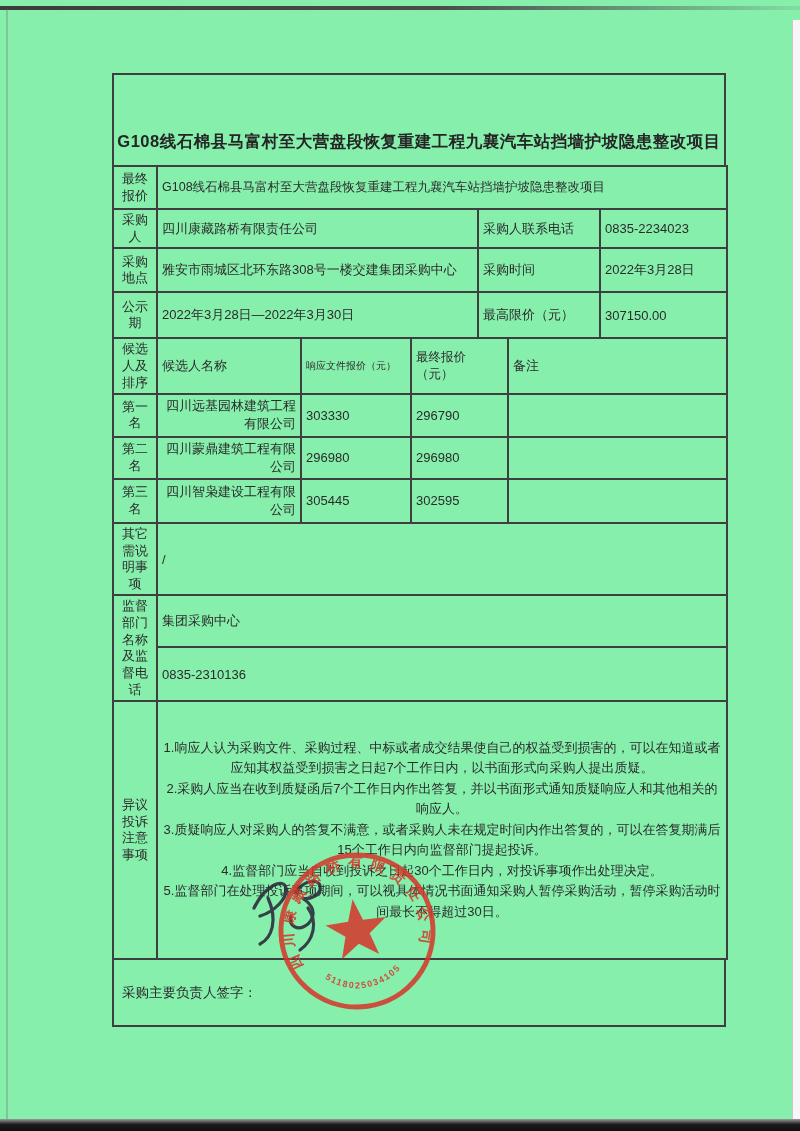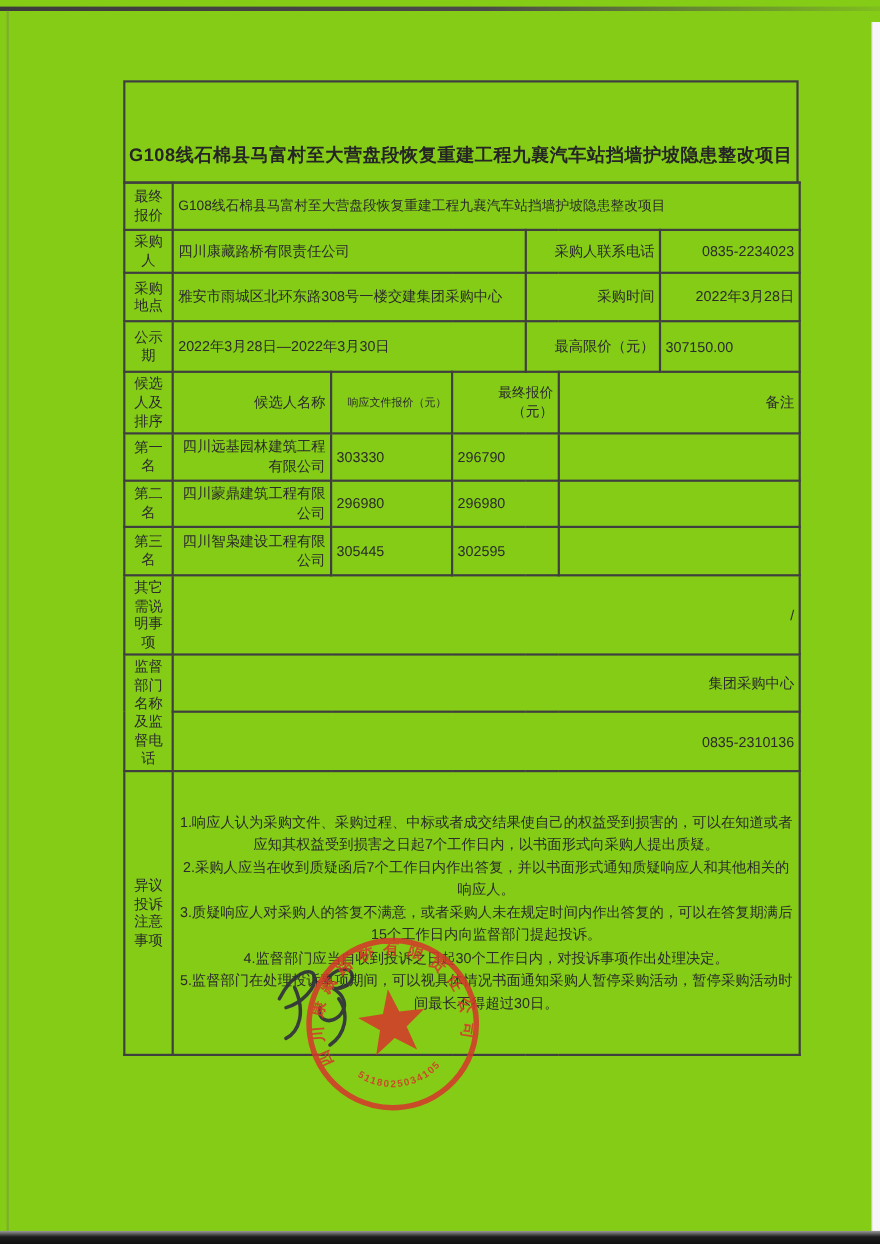--- a/index.html
+++ b/index.html
@@ -1,36 +1,36 @@
 <!DOCTYPE html>
 <html><head>
 <meta charset="utf-8">
 <style>
   html,body{margin:0;padding:0;background:#e8e6e8;}
-  .canvas{position:relative;width:800px;height:1131px;background:#84cc16;overflow:hidden;
+  .canvas{position:relative;width:800px;height:1131px;background:#86efac;overflow:hidden;
           font-family:"Liberation Sans","DejaVu Sans",sans-serif;color:#2b2b2b;}
   
   .scan-top{position:absolute;left:0;top:6px;width:100%;height:4px;
             background:linear-gradient(to right,#3c3c3c 0%,#4a4a4a 55%,rgba(90,90,90,.12) 100%);}
   .scan-bottom{position:absolute;left:0;top:1119px;width:100%;height:12px;
             background:linear-gradient(to bottom,#9a9a9a 0%,#1c1c1c 45%,#0f0f0f 100%);}
   .scan-left{position:absolute;left:6px;top:9px;width:2px;height:1110px;background:rgba(110,100,106,.30);}
   .scan-right{position:absolute;left:792px;top:20px;width:8px;height:1100px;background:#f8f6f8;
             border-left:1px solid rgba(150,140,145,.45);}
   
   .doc{position:absolute;left:112px;top:73px;width:614px;}
   .title-box{box-sizing:border-box;border:2px solid #3f3f3f;height:94px;
              display:flex;flex-direction:column;justify-content:flex-end;
              padding-bottom:10px;text-align:center;}
   .title-box div{font-weight:bold;font-size:16.5px;line-height:28px;letter-spacing:.5px;color:#252525;}
   table.main{border-collapse:collapse;table-layout:fixed;width:614px;margin-top:-2px;}
   table.main td{border:2px solid #3f3f3f;padding:2px 4px;font-size:13px;color:#2b2b2b;
                 vertical-align:middle;overflow:hidden;}
   td.lbl{text-align:center;padding:2px 1px;line-height:1.28;}
-  td.ctr{text-align:right;}
+  td.ctr{text-align:left;}
   td.val{text-align:left;padding-left:7px;}
   td.name{text-align:right;font-size:12px;line-height:1.4;padding:2px 2px;}
   td.num{font-size:12.5px;}
   td.notice-cell{padding:8px 10px;font-size:12.6px;line-height:1.58;text-align:center;}
   .notice-cell div{margin:0;}
   .sign-box{box-sizing:border-box;border:2px solid #3f3f3f;margin-top:-2px;height:69px;
             display:flex;align-items:center;padding-left:8px;font-size:13.5px;}
   .seal-svg,.sig-svg{position:absolute;pointer-events:none;}
   .seal-svg{left:265px;top:840px;}
   .sig-svg{left:238px;top:868px;}
@@ -127,20 +127,23 @@
             <div>1.响应人认为采购文件、采购过程、中标或者成交结果使自己的权益受到损害的，可以在知道或者应知其权益受到损害之日起7个工作日内，以书面形式向采购人提出质疑。</div>
             <div>2.采购人应当在收到质疑函后7个工作日内作出答复，并以书面形式通知质疑响应人和其他相关的响应人。</div>
             <div>3.质疑响应人对采购人的答复不满意，或者采购人未在规定时间内作出答复的，可以在答复期满后15个工作日内向监督部门提起投诉。</div>
             <div>4.监督部门应当自收到投诉之日起30个工作日内，对投诉事项作出处理决定。</div>
             <div>5.监督部门在处理投诉事项期间，可以视具体情况书面通知采购人暂停采购活动，暂停采购活动时间最长不得超过30日。</div>
           </td>
         </tr>
       </tbody>
     </table>
 
+    <div class="sign-box">
+      <span>采购主要负责人签字：</span>
+    </div>
   </div>
 
   <svg class="sig-svg" width="130" height="95" viewBox="0 0 130 95">
     <g fill="none" stroke="#2e2e3e" stroke-width="3.2" stroke-linecap="round" opacity="0.9">
       <path d="M16 40 C 28 16, 46 10, 48 20 C 50 30, 36 44, 22 48"></path>
       <path d="M30 30 C 40 52, 34 70, 22 76"></path>
       <path d="M58 24 C 66 12, 80 10, 82 18 C 84 28, 70 32, 64 30 C 74 36, 80 46, 70 56 C 60 64, 50 58, 53 48"></path>
       <path d="M70 40 C 80 54, 76 72, 62 82"></path>
     </g>
   </svg>

